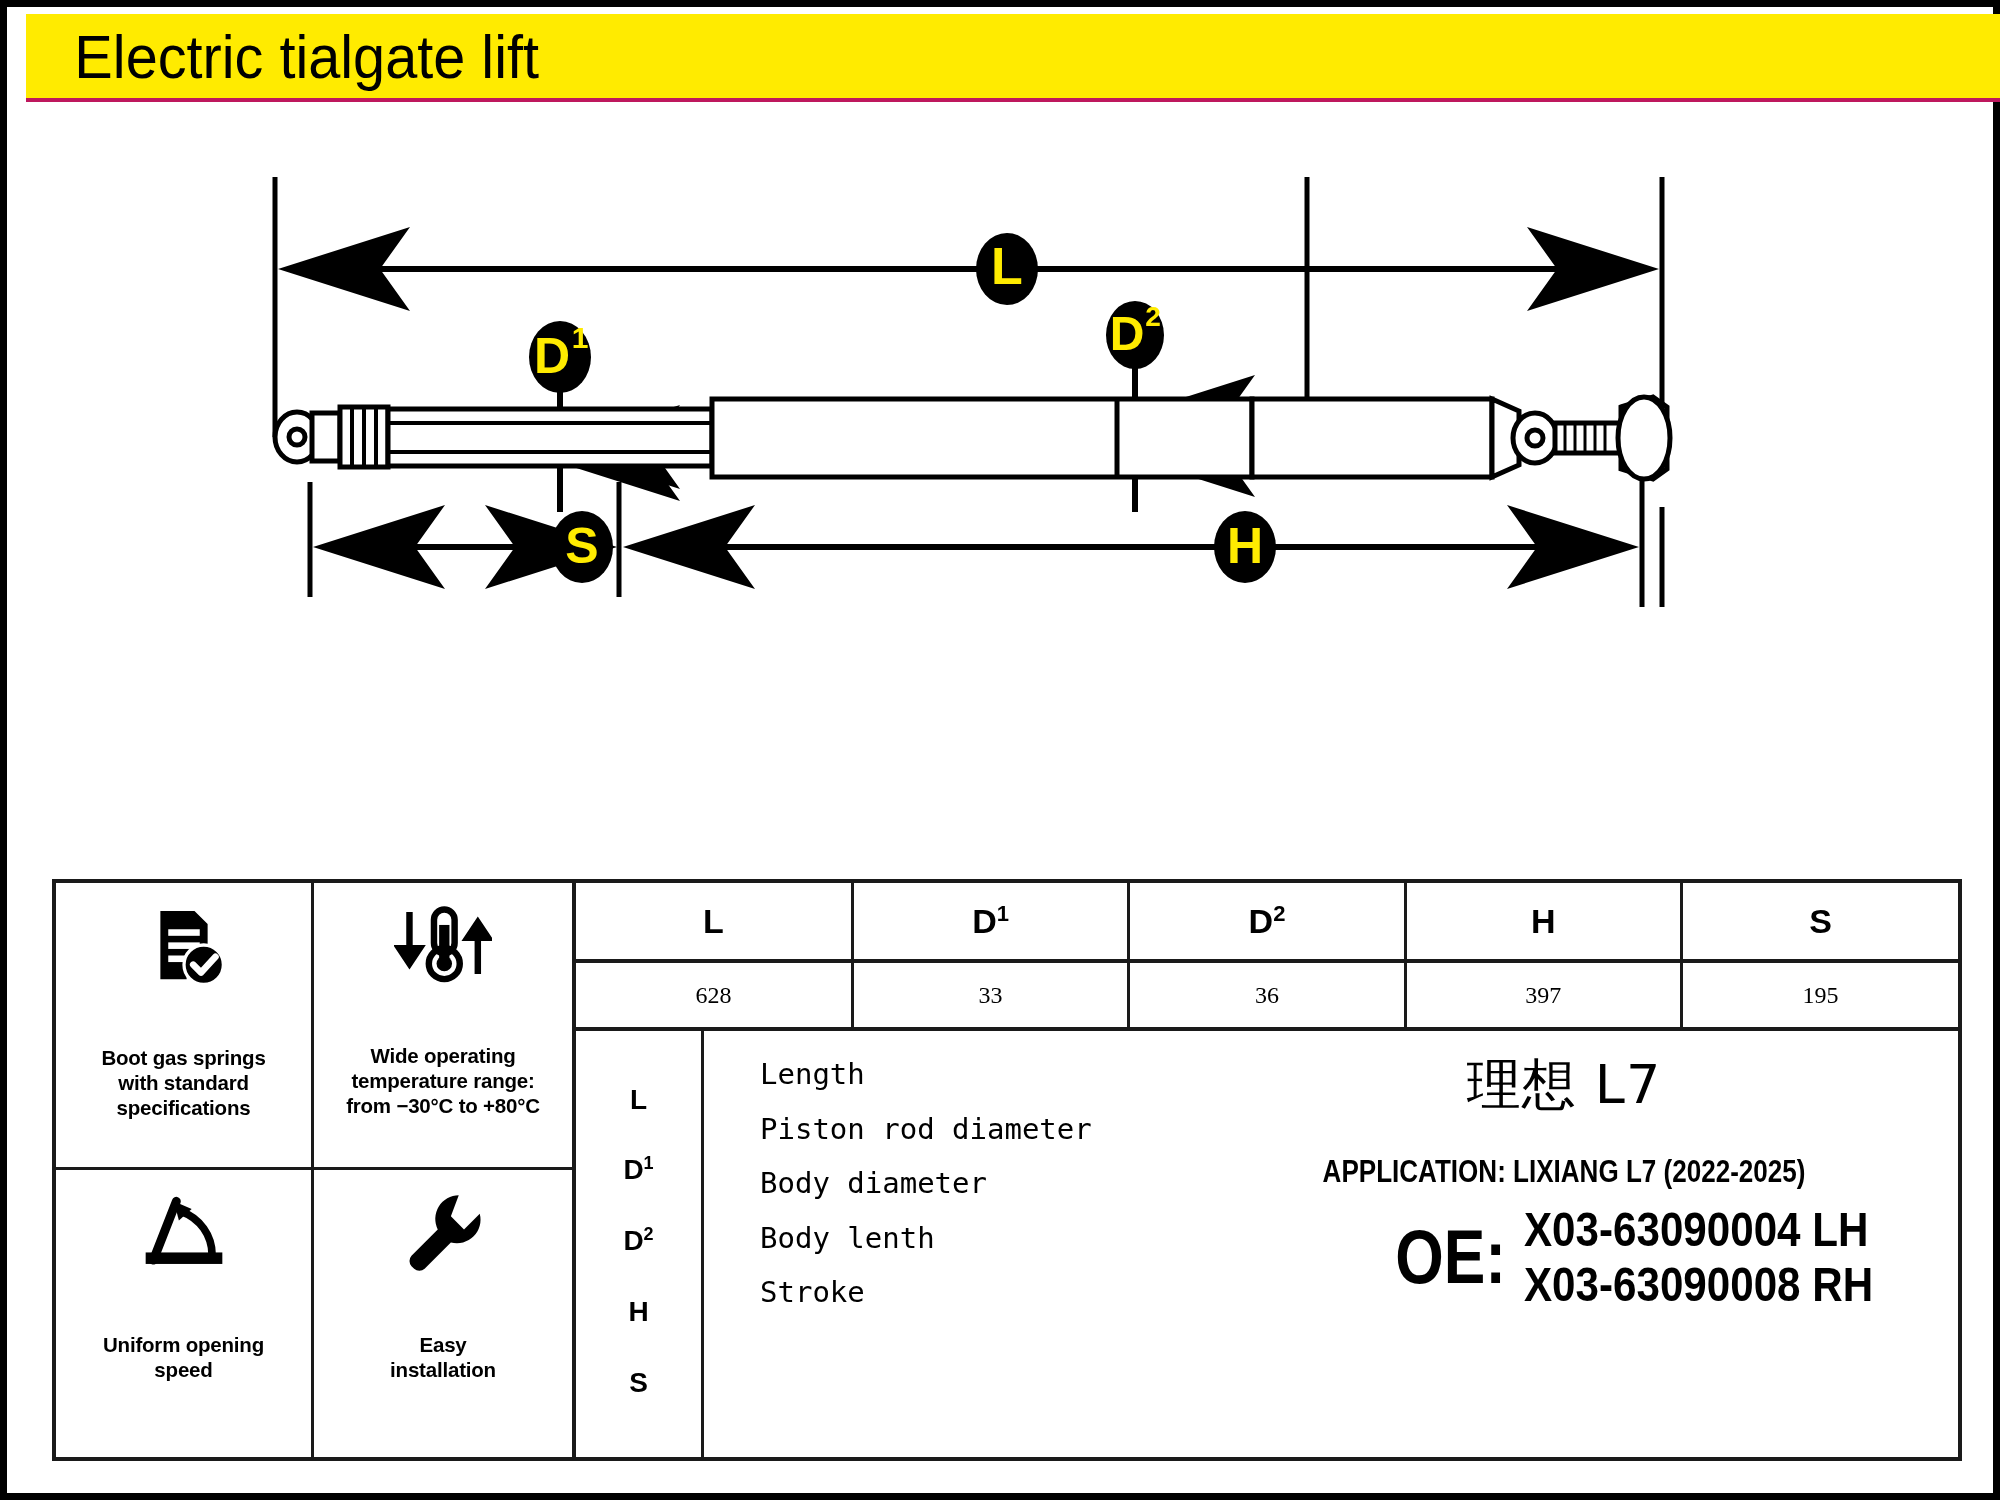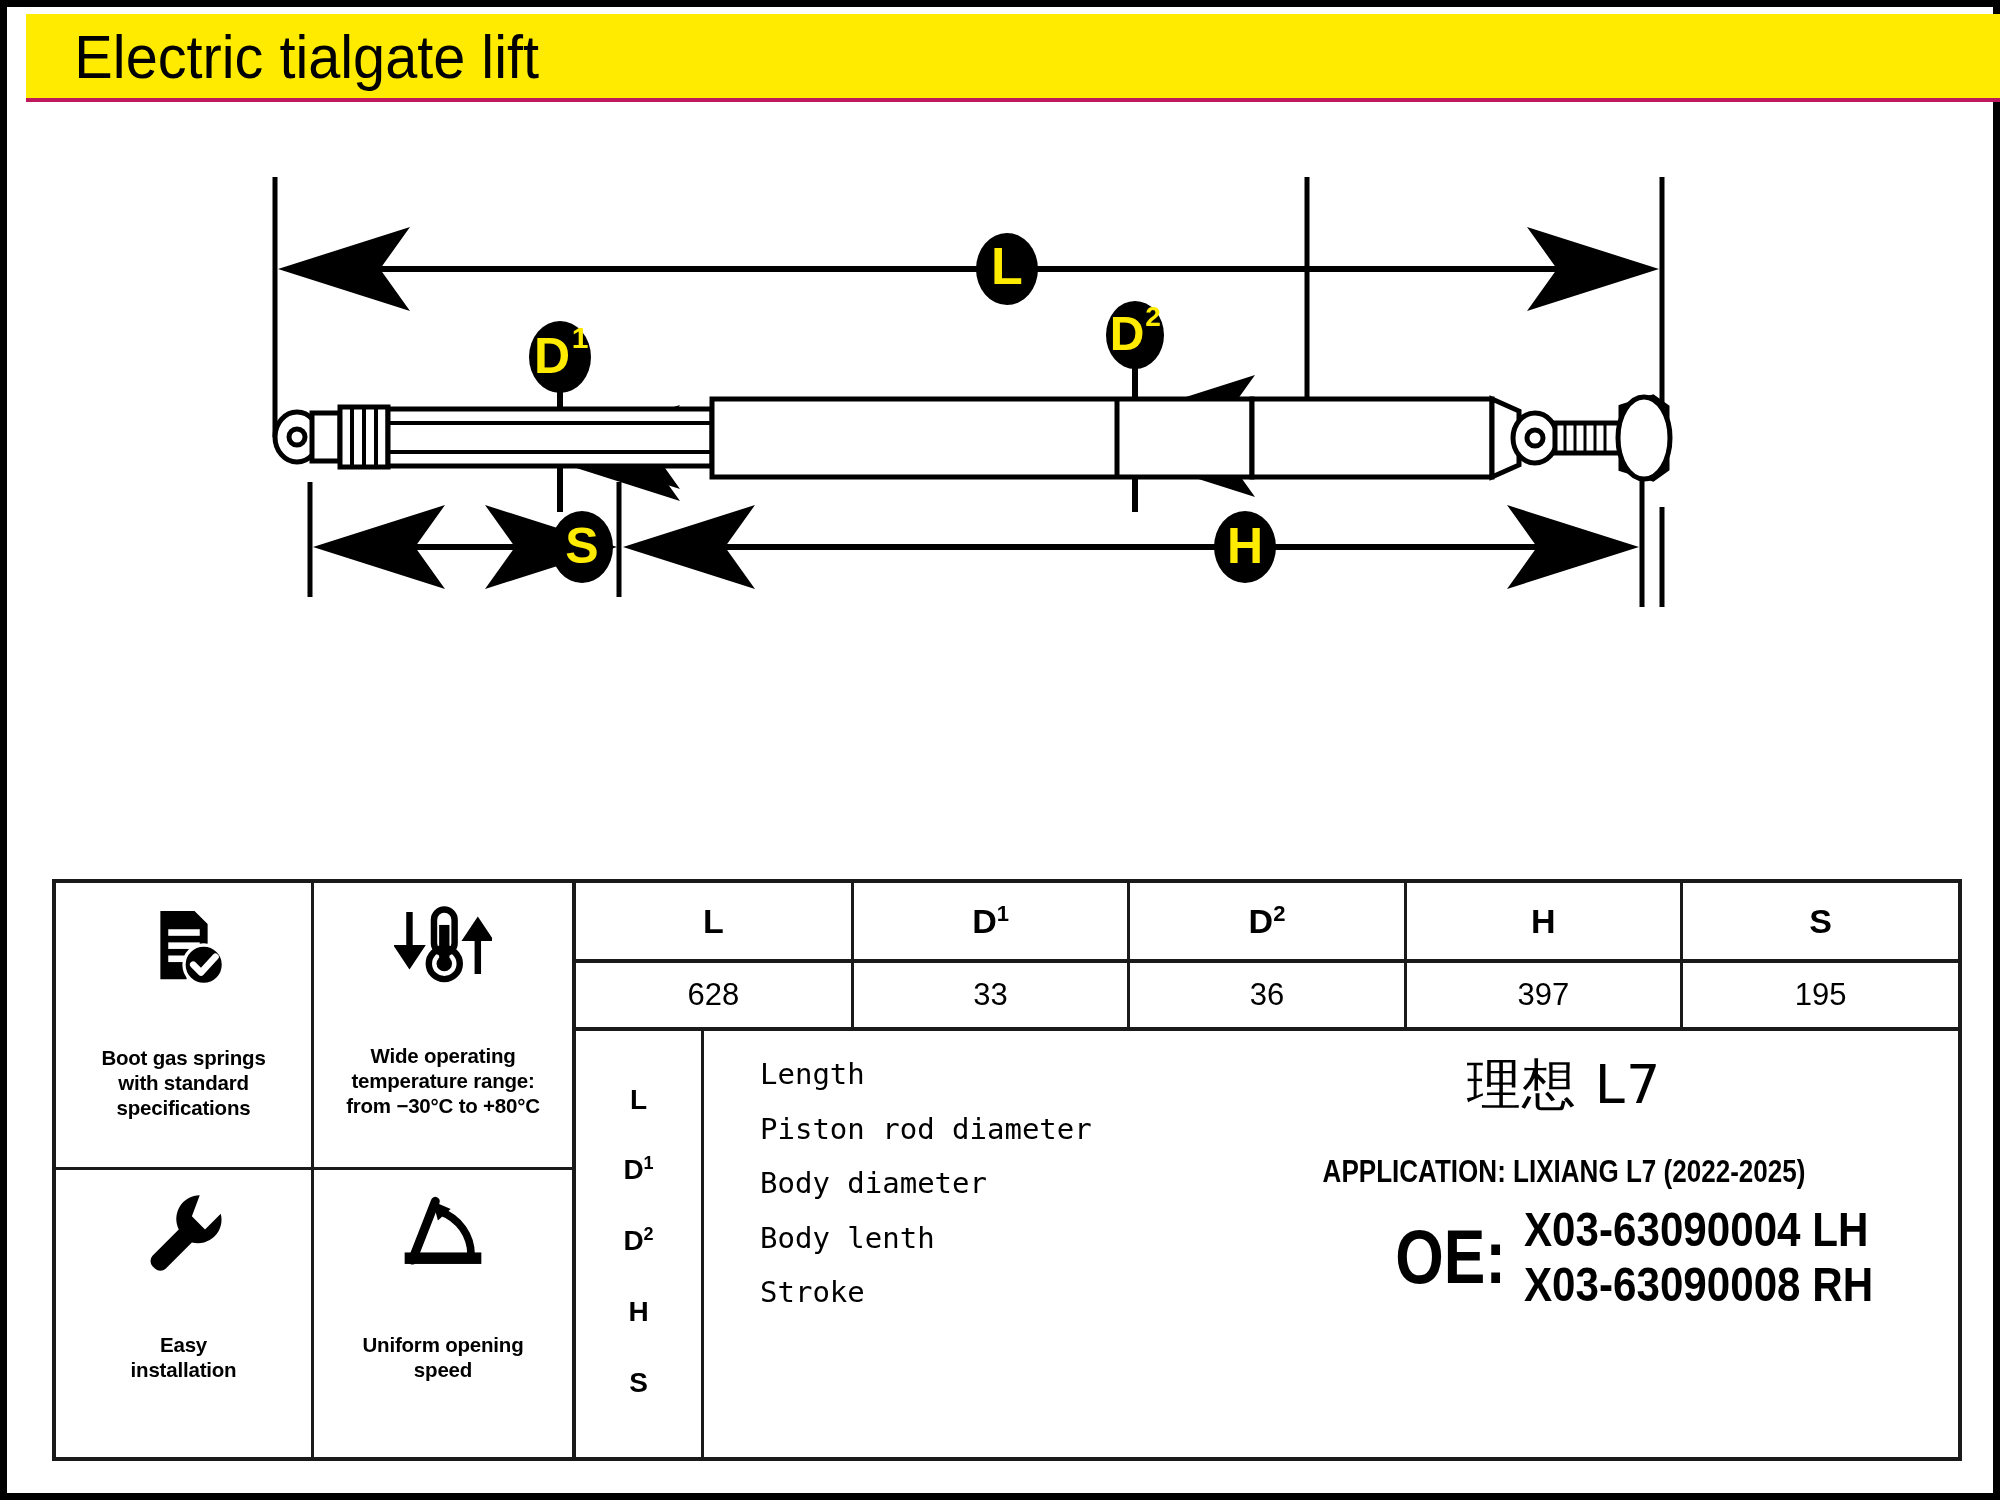--- a/index.html
+++ b/index.html
@@ -144,23 +144,23 @@
     font-weight: bold;
     border-bottom: 4px solid #1a1a1a;
   }
   .spec-table th .sup {
     font-size: 22px;
     vertical-align: super;
     font-weight: bold;
   }
   .spec-table td {
     height: 62px;
-    font-size: 31px;
+    font-size: 24px;
     font-weight: normal;
-    font-family: Liberation Sans, sans-serif;
+    font-family: Liberation Serif, serif;
   }
 
   
   .lower-right {
     flex: 1;
     display: flex;
   }
   .legend-keys {
     width: 128px;
     border-right: 3px solid #1a1a1a;
@@ -416,43 +416,43 @@
         </div>
         <div class="feature-label">
           <div>Wide operating</div>
           <div>temperature range:</div>
           <div>from −30°C to +80°C</div>
         </div>
       </div>
 
       <div class="feature-cell">
         <div class="feature-icon">
-          <svg width="88" height="84" viewBox="0 0 64 64">
-            <path d="M44 4 a18 18 0 0 0 -16 26 L8 50 a6 6 0 0 0 0 8 l2 2 a6 6 0 0 0 8 0 L38 40
-                     a18 18 0 0 0 22 -22 L48 30 L38 20 Z" fill="#000"></path>
-          </svg>
-        </div>
-        <div class="feature-label">
-          <div>Easy</div>
-          <div>installation</div>
-        </div>
-      </div>
-
-      <div class="feature-cell">
-        <div class="feature-icon">
           <svg width="92" height="84" viewBox="0 0 72 64">
             <rect x="6" y="48" width="60" height="9" fill="#000"></rect>
             <path d="M12 54 L30 8" stroke="#000" stroke-width="7" stroke-linecap="round"></path>
             <path d="M58 50 A36 36 0 0 0 34 16" stroke="#000" stroke-width="6" fill="none"></path>
             <path d="M28 8 l14 6 l-10 9 Z" fill="#000"></path>
           </svg>
         </div>
         <div class="feature-label">
           <div>Uniform opening</div>
           <div>speed</div>
+        </div>
+      </div>
+
+      <div class="feature-cell">
+        <div class="feature-icon">
+          <svg width="88" height="84" viewBox="0 0 64 64">
+            <path d="M44 4 a18 18 0 0 0 -16 26 L8 50 a6 6 0 0 0 0 8 l2 2 a6 6 0 0 0 8 0 L38 40
+                     a18 18 0 0 0 22 -22 L48 30 L38 20 Z" fill="#000"></path>
+          </svg>
+        </div>
+        <div class="feature-label">
+          <div>Easy</div>
+          <div>installation</div>
         </div>
       </div>
     </div>
 
     <div class="right-side">
 
       <div class="spec-table">
         <table>
           <thead>
             <tr>

